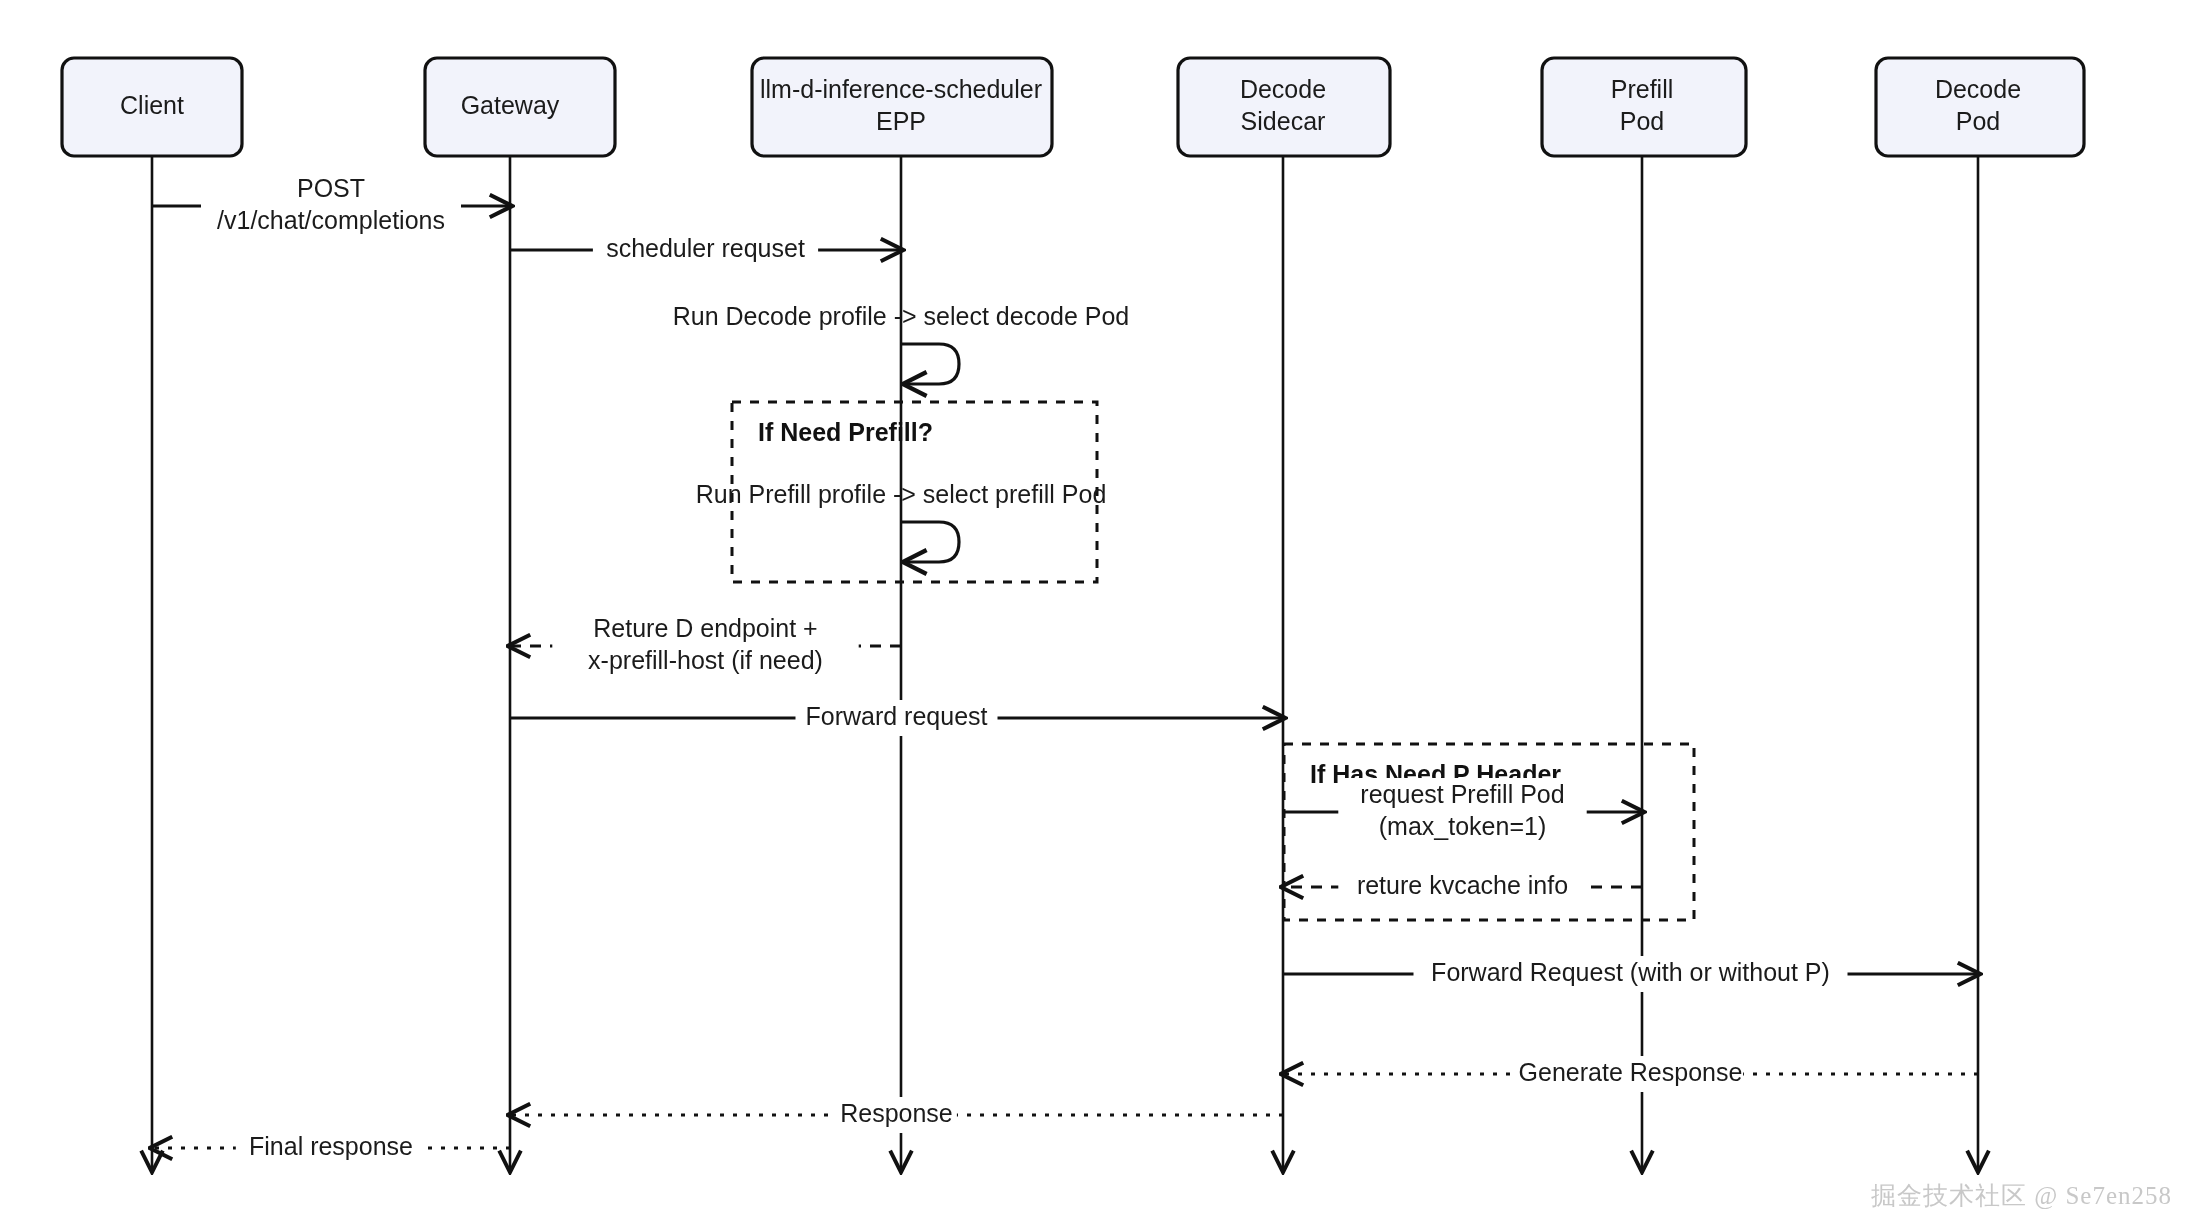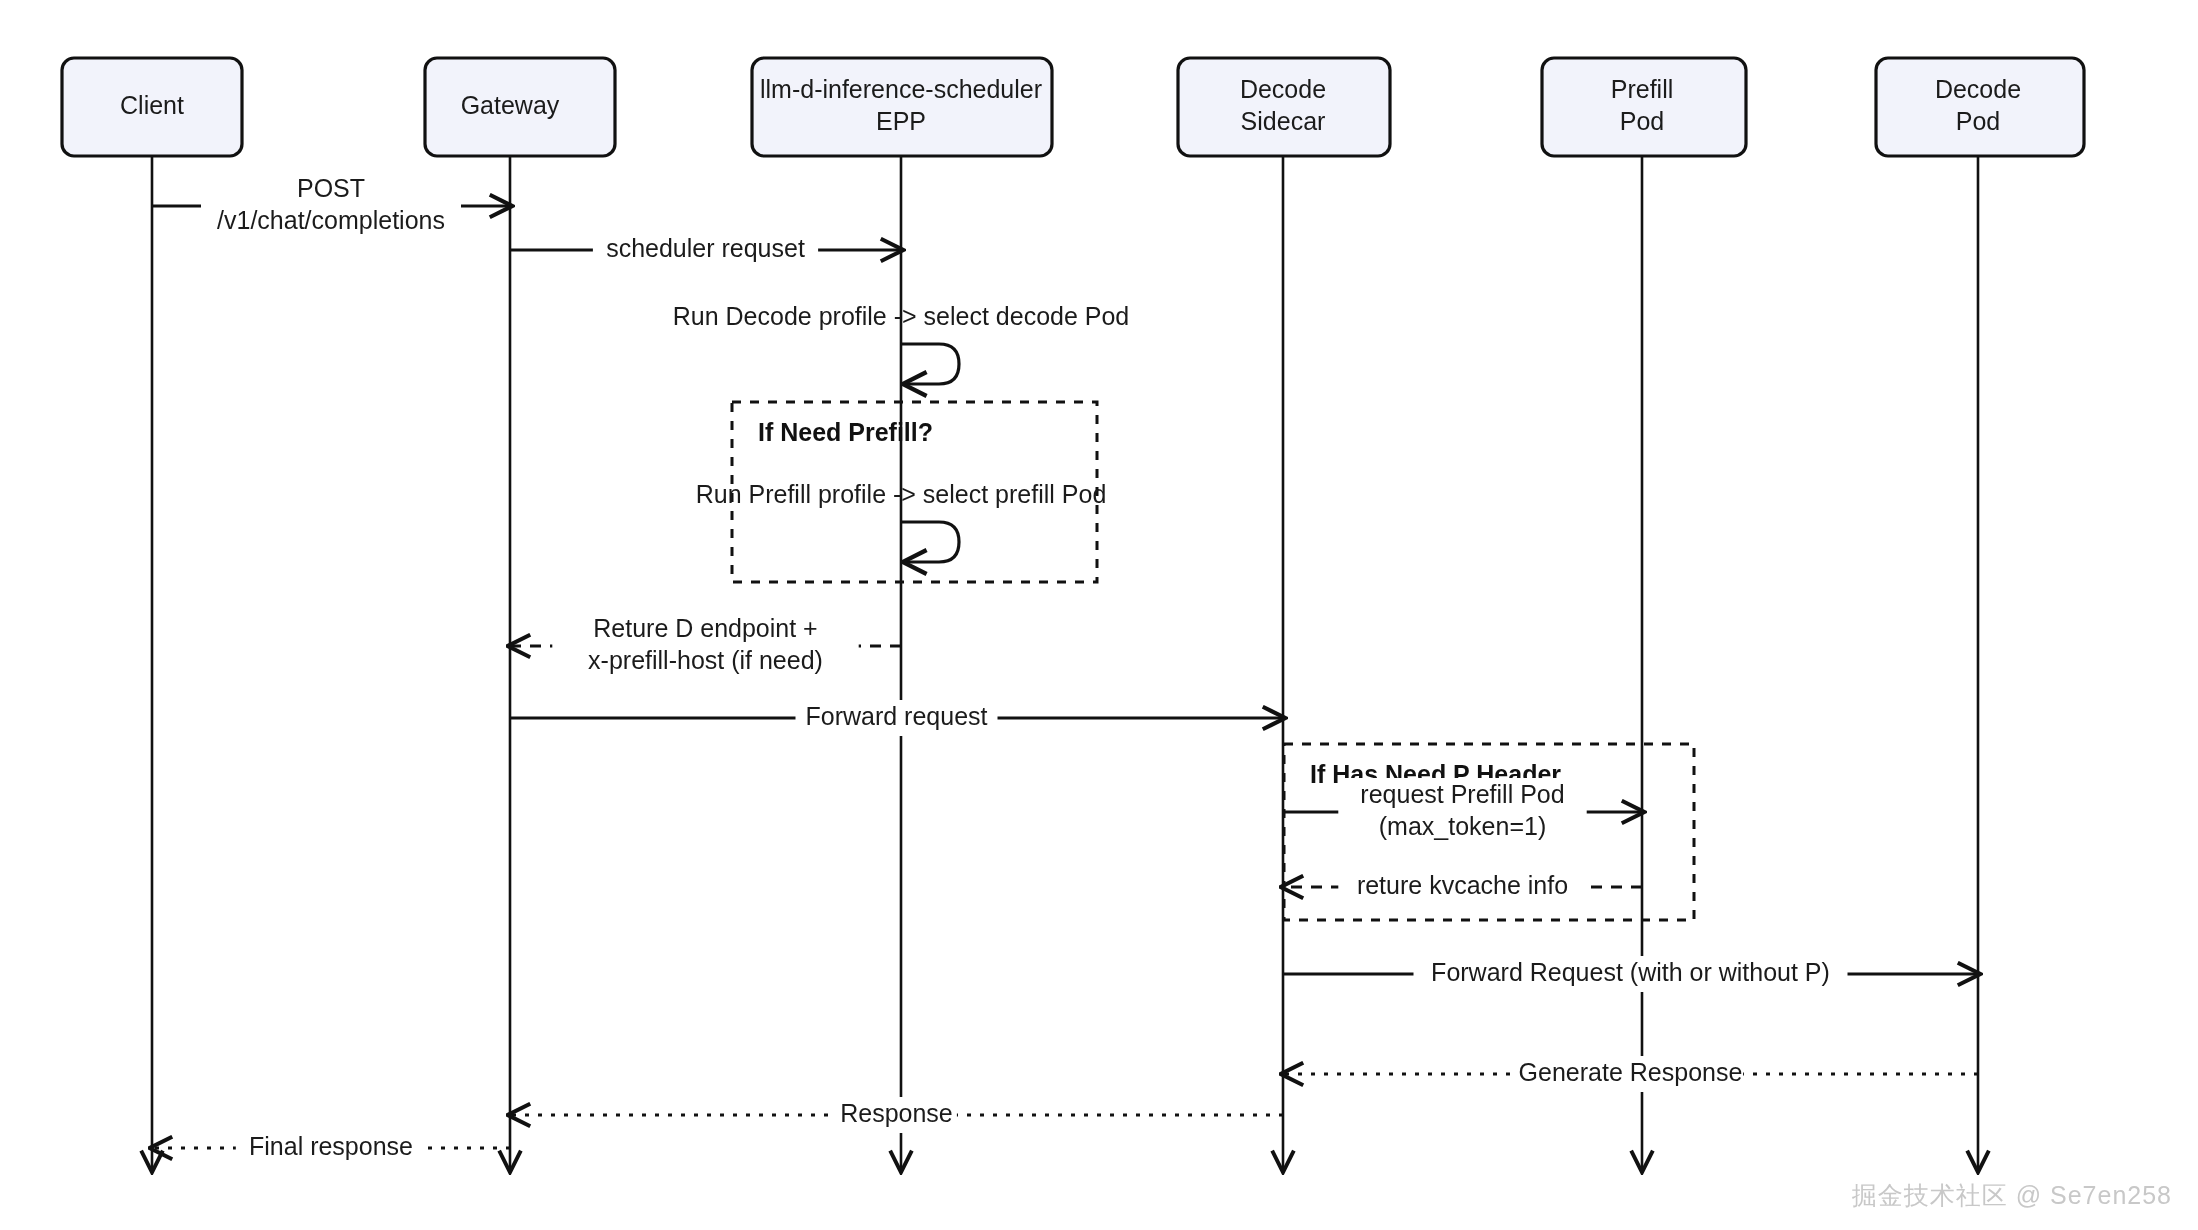--- a/index.html
+++ b/index.html
@@ -84,21 +84,21 @@
     text-anchor: start;
     dominant-baseline: middle;
   }
   .label-bg {
     fill: #ffffff;
   }
   .watermark {
     position: absolute;
     right: 26px;
     bottom: 18px;
-    font-family: Liberation Sans, sans-serif;
+    font-family: Liberation Serif, serif;
     font-size: 25px;
     color: #c8c8c8;
     white-space: nowrap;
     letter-spacing: 1px;
   }
 </style>
 </head>
 <body>
 
 <div id="canvas">

